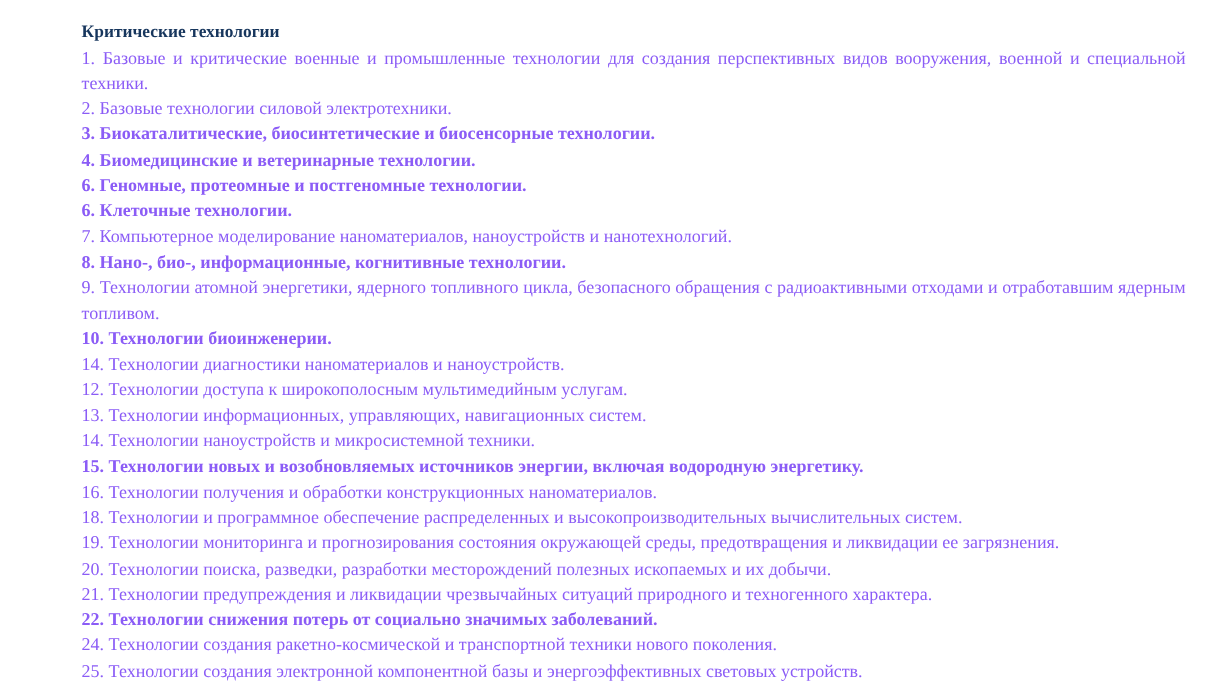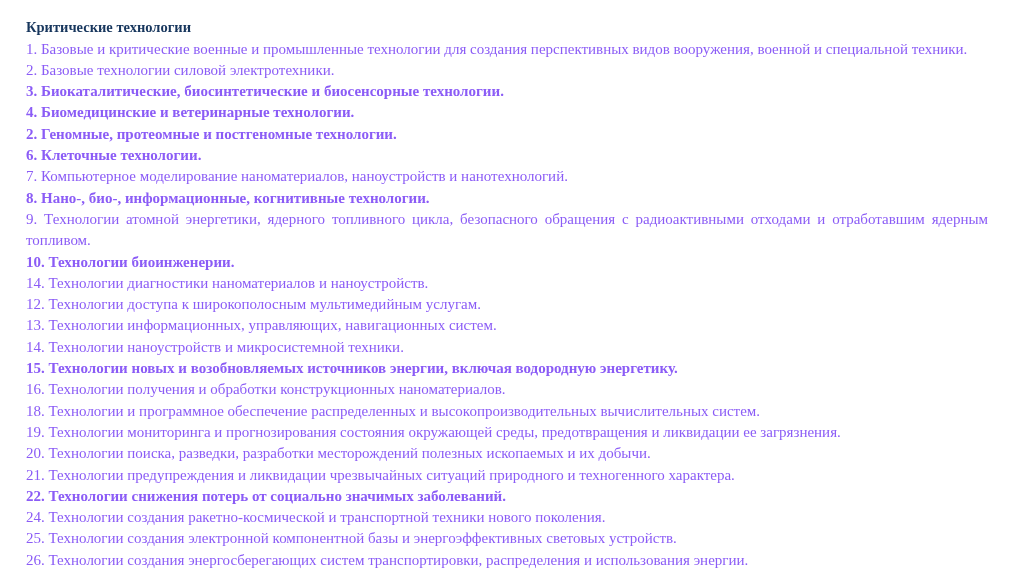--- a/index.html
+++ b/index.html
@@ -12,21 +12,21 @@
     background: #ffffff;
     font-family: "Liberation Serif", serif;
     color: #1a1a1a;
     overflow: hidden;
   }
   .page {
     position: relative;
     width: 1018px;
     height: 574px;
     box-sizing: border-box;
-    padding: 18px 30px 10px 26px;
+    padding: 18px 30px 10px 68px;
   }
   .doc-title {
     font-family: "Liberation Serif", serif;
     font-size: 14.5px;
     font-weight: bold;
     color: #17365d;
     line-height: 1.35;
     margin: 0 0 1px 0;
   }
   .list {
@@ -50,21 +50,21 @@
 </head>
 <body>
 
 <div class="page">
   <div class="doc-title">Критические технологии</div>
   <div class="list">
     <div class="item">1. Базовые и критические военные и промышленные технологии для создания перспективных видов вооружения, военной и специальной техники.</div>
     <div class="item">2. Базовые технологии силовой электротехники.</div>
     <div class="item bold">3. Биокаталитические, биосинтетические и биосенсорные технологии.</div>
     <div class="item bold">4. Биомедицинские и ветеринарные технологии.</div>
-    <div class="item bold">2. Геномные, протеомные и постгеномные технологии.</div>
+    <div class="item bold">6. Геномные, протеомные и постгеномные технологии.</div>
     <div class="item bold">6. Клеточные технологии.</div>
     <div class="item">7. Компьютерное моделирование наноматериалов, наноустройств и нанотехнологий.</div>
     <div class="item bold">8. Нано-, био-, информационные, когнитивные технологии.</div>
     <div class="item">9. Технологии атомной энергетики, ядерного топливного цикла, безопасного обращения с радиоактивными отходами и отработавшим ядерным топливом.</div>
     <div class="item bold">10. Технологии биоинженерии.</div>
     <div class="item">14. Технологии диагностики наноматериалов и наноустройств.</div>
     <div class="item">12. Технологии доступа к широкополосным мультимедийным услугам.</div>
     <div class="item">13. Технологии информационных, управляющих, навигационных систем.</div>
     <div class="item">14. Технологии наноустройств и микросистемной техники.</div>
     <div class="item bold">15. Технологии новых и возобновляемых источников энергии, включая водородную энергетику.</div>

